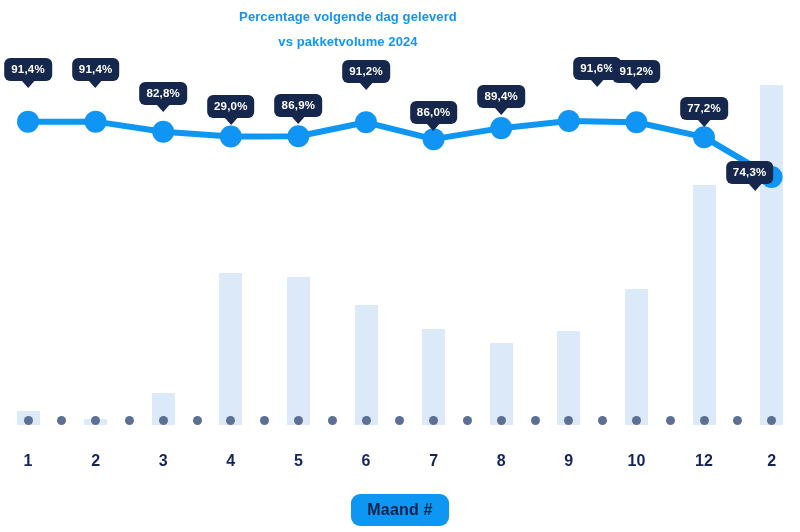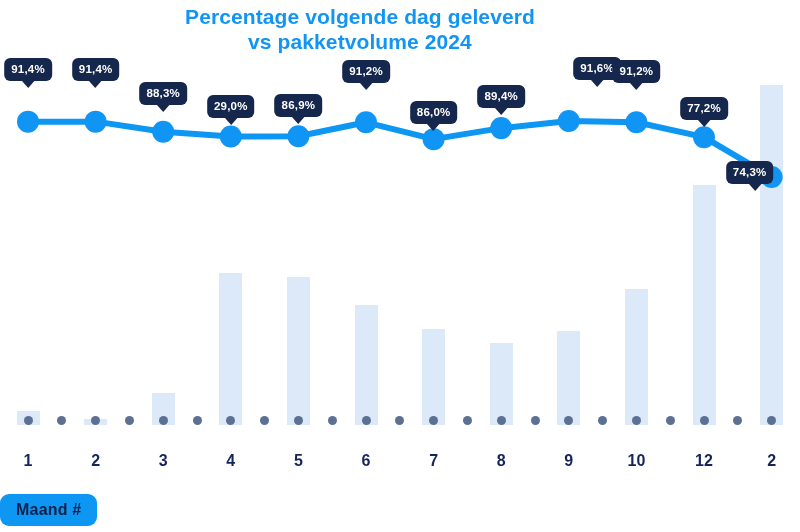--- a/index.html
+++ b/index.html
@@ -22,25 +22,24 @@
   }
 
   
   .chart-title {
     position: absolute;
     top: 4px;
     left: 0;
     width: 696px;
     text-align: center;
     color: #1195f5;
-    font-size: 21px;
+    font-size: 13px;
     font-weight: bold;
     line-height: 25px;
     letter-spacing: 0.1px;
-    margin-left: 12px;
   }
   .chart-title .tline { display: block; }
 
   
   .plot {
     position: absolute;
     left: 0;
     top: 0;
     width: 800px;
     height: 440px;
@@ -132,20 +131,21 @@
     font-size: 16px;
     font-weight: bold;
   }
 
   
   .axis-title-wrap {
     position: absolute;
     left: 0;
     top: 494px;
     width: 800px;
+    text-align: center;
   }
   .axis-title {
     display: inline-block;
     background: #0d96f2;
     color: #10204a;
     font-size: 16px;
     font-weight: bold;
     border-radius: 9px;
     padding: 7px 16px;
     letter-spacing: 0.2px;
@@ -223,21 +223,21 @@
     <div class="badges-layer" id="badges-layer">
         <div class="value-badge" style="left: 28px; top: 57.6474px;">
           <div class="bubble">91,4%</div>
           <div class="pointer"></div>
         </div>
         <div class="value-badge" style="left: 95.6px; top: 57.6474px;">
           <div class="bubble">91,4%</div>
           <div class="pointer"></div>
         </div>
         <div class="value-badge" style="left: 163.2px; top: 81.6821px;">
-          <div class="bubble">88,3%</div>
+          <div class="bubble">82,8%</div>
           <div class="pointer"></div>
         </div>
         <div class="value-badge" style="left: 230.8px; top: 94.5376px;">
           <div class="bubble">29,0%</div>
           <div class="pointer"></div>
         </div>
         <div class="value-badge" style="left: 298.4px; top: 94.2139px;">
           <div class="bubble">86,9%</div>
           <div class="pointer"></div>
         </div>

